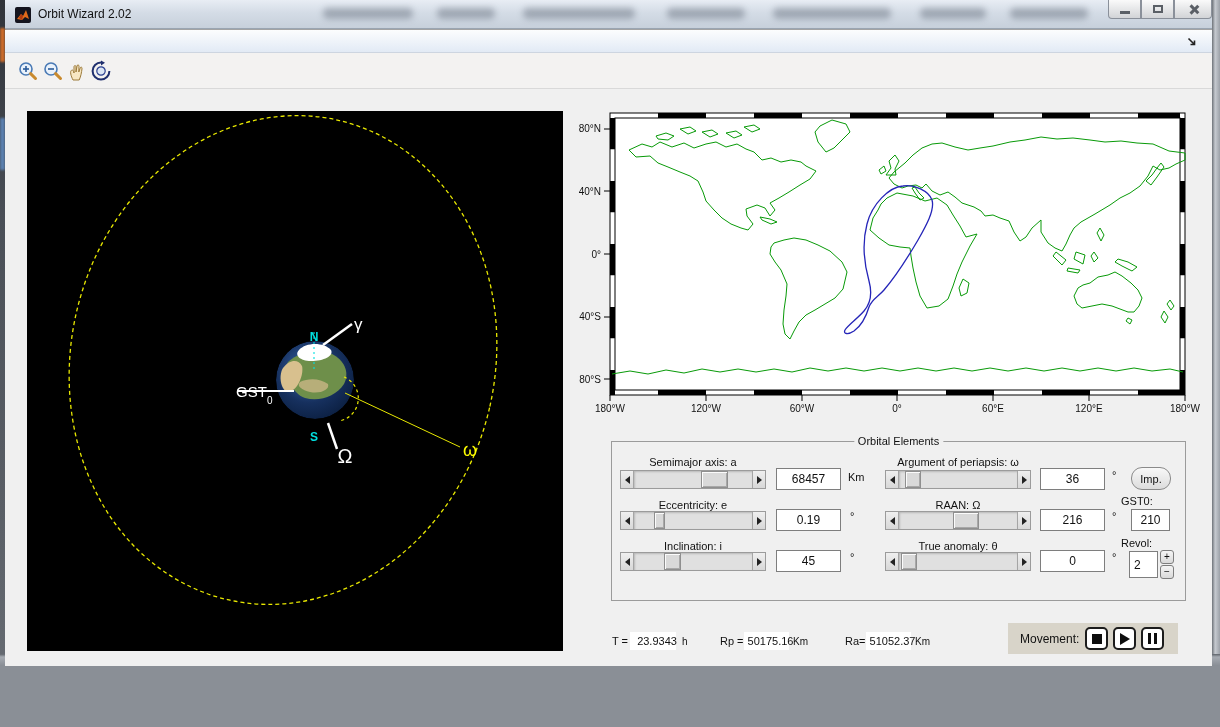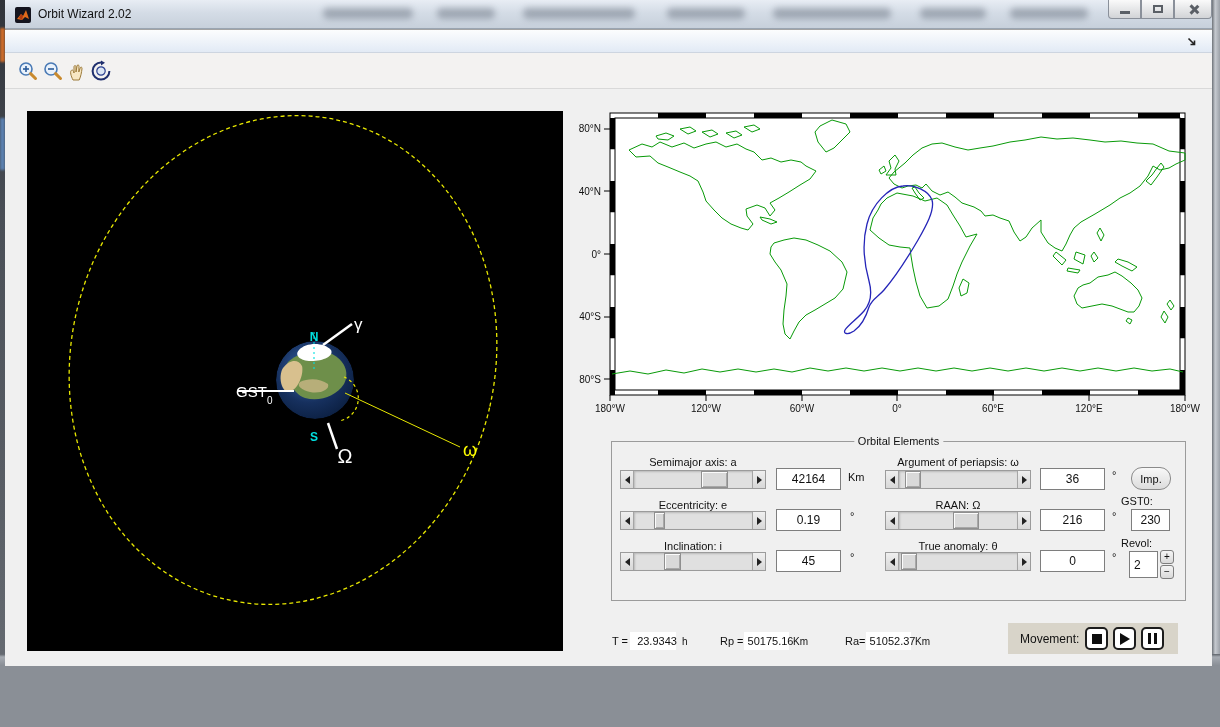--- a/index.html
+++ b/index.html
@@ -242,21 +242,21 @@
     <div class="sl-arrow">
         <span class="tri-l"></span>
       </div>
     <div class="sl-track">
       <div class="sl-thumb" style="left:57%;width:23%"></div>
     </div>
     <div class="sl-arrow right">
         <span class="tri-r"></span>
       </div>
   </div>
-  <div class="edit" style="left:776px;top:468px;width:65px;height:22px">42164</div>
+  <div class="edit" style="left:776px;top:468px;width:65px;height:22px">68457</div>
   <span class="unit" style="left:848px;top:471px">Km</span>
 
   <div class="sl-label" style="left:613px;top:499px">Eccentricity: e</div>
   <div class="slider" style="left:620px;top:511px">
     <div class="sl-arrow">
         <span class="tri-l"></span>
       </div>
     <div class="sl-track">
       <div class="sl-thumb" style="left:17%;width:9%"></div>
     </div>
@@ -322,21 +322,21 @@
     </div>
     <div class="sl-arrow right">
         <span class="tri-r"></span>
       </div>
   </div>
   <div class="edit" style="left:1040px;top:550px;width:65px;height:22px">0</div>
   <span class="unit" style="left:1112px;top:551px">°</span>
 
   <div class="btn" style="left:1131px;top:467px;width:40px;height:23px">Imp.</div>
   <div class="side-label" style="left:1121px;top:495px">GST0:</div>
-  <div class="edit" style="left:1131px;top:509px;width:39px;height:22px">230</div>
+  <div class="edit" style="left:1131px;top:509px;width:39px;height:22px">210</div>
   <div class="side-label" style="left:1121px;top:537px">Revol:</div>
   <div class="edit" style="left:1129px;top:551px;width:29px;height:27px;justify-content:flex-start;padding-left:4px">2</div>
   <div class="spin" style="left:1160px;top:550px">+</div>
   <div class="spin" style="left:1160px;top:565px">−</div>
 
   <span class="ro-label" style="left:612px;top:635px">T =</span>
   <div class="ro-box" style="left:630px;top:632px;width:46px;height:18px">23.9343</div>
   <span class="ro-unit" style="left:682px;top:636px">h</span>
 
   <span class="ro-label" style="left:720px;top:635px">Rp =</span>

